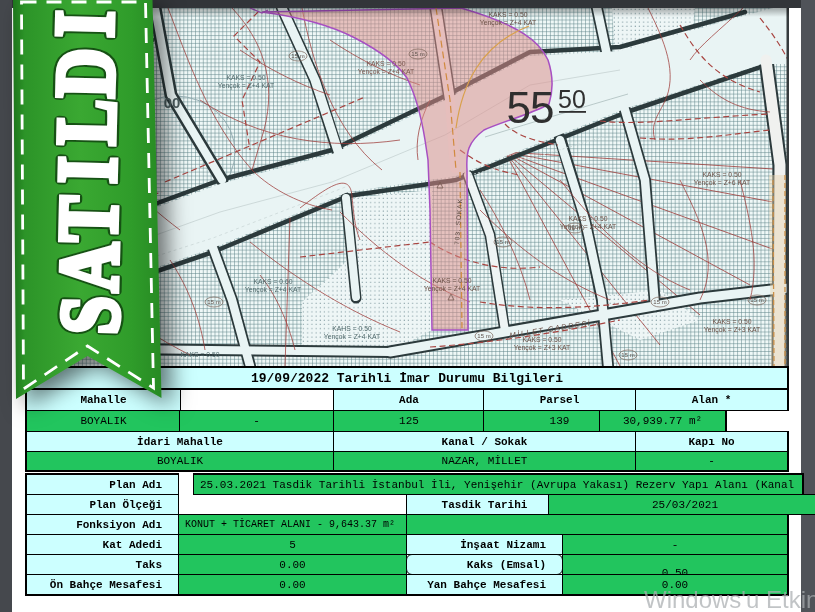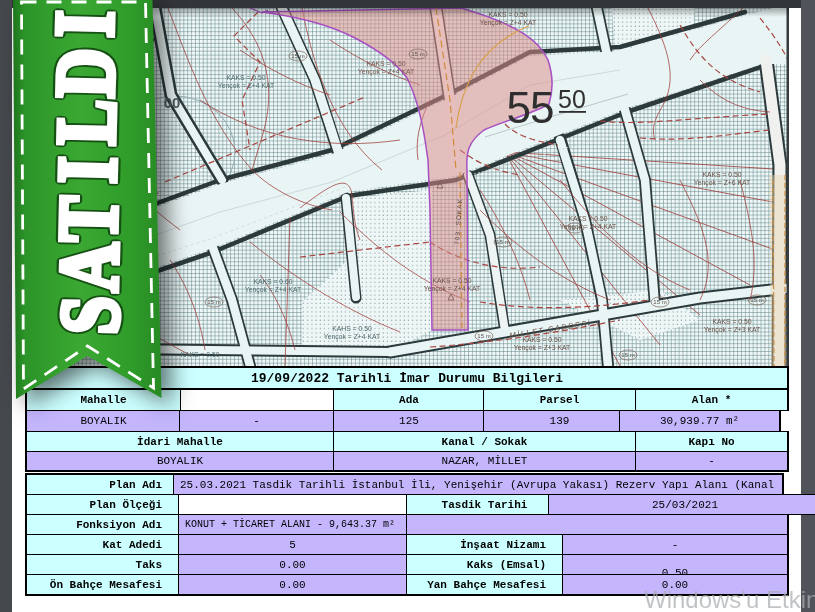--- a/index.html
+++ b/index.html
@@ -1,19 +1,19 @@
 <!DOCTYPE html>
 <html><head>
 <meta charset="utf-8">
 <style>
   html,body{margin:0;padding:0;}
   #root{position:relative;width:815px;height:612px;background:#46494e;overflow:hidden;font-family:"Liberation Sans",sans-serif;}
   .cell{position:absolute;box-sizing:border-box;font-family:"Liberation Mono",monospace;font-size:11px;color:#000;display:flex;align-items:center;justify-content:center;white-space:nowrap;border:1px solid #000;}
   .cy{background:#ccffff;font-weight:bold;}
-  .wh{background:#c4b5fd;}
+  .wh{background:#22c55e;}
   .lab{justify-content:flex-end;padding-right:16px;}
   .lft{justify-content:flex-start;padding-left:6px;}
 </style>
 </head>
 <body>
 <div id="root">
 
   <div style="position:absolute;left:0;top:0;width:815px;height:8px;background:#323539;"></div>
 
   <div style="position:absolute;left:12px;top:8px;width:790px;height:604px;background:#ffffff;"></div>
@@ -221,45 +221,45 @@
 
     <div class="cell cy" style="left:0;top:23px;width:156px;height:22px;border-left-width:2px;">Mahalle</div>
     <div class="cell cy" style="left:308px;top:23px;width:152px;height:22px;">Ada</div>
     <div class="cell cy" style="left:458px;top:23px;width:153px;height:22px;">Parsel</div>
     <div class="cell cy" style="left:610px;top:23px;width:154px;height:22px;border-right-width:2px;">Alan *</div>
 
     <div class="cell wh" style="left:0;top:44px;width:156px;height:22px;border-left-width:2px;">BOYALIK</div>
     <div class="cell wh" style="left:154px;top:44px;width:155px;height:22px;">-</div>
     <div class="cell wh" style="left:308px;top:44px;width:152px;height:22px;">125</div>
     <div class="cell wh" style="left:458px;top:44px;width:153px;height:22px;">139</div>
-    <div class="cell wh" style="left:594px;top:44px;width:162px;height:22px;border-right-width:2px;font-family:Liberation Mono, monospace;">30,939.77 m²</div>
+    <div class="cell wh" style="left:574px;top:44px;width:128px;height:22px;border-right-width:2px;font-family:Liberation Mono, monospace;">30,939.77 m²</div>
 
     <div class="cell cy" style="left:0;top:65px;width:309px;height:21px;border-left-width:2px;">İdari Mahalle</div>
     <div class="cell cy" style="left:308px;top:65px;width:303px;height:21px;">Kanal / Sokak</div>
     <div class="cell cy" style="left:610px;top:65px;width:154px;height:21px;border-right-width:2px;">Kapı No</div>
 
     <div class="cell wh" style="left:0;top:85px;width:309px;height:21px;border-left-width:2px;border-bottom-width:2px;">BOYALIK</div>
     <div class="cell wh" style="left:308px;top:85px;width:303px;height:21px;border-bottom-width:2px;">NAZAR, MİLLET</div>
     <div class="cell wh" style="left:610px;top:85px;width:154px;height:21px;border-right-width:2px;border-bottom-width:2px;">-</div>
 
     <div class="cell cy lab" style="left:0;top:107px;width:154px;height:22px;border-left-width:2px;border-top-width:2px;">Plan Adı</div>
-    <div class="cell wh lft" style="left:148px;top:107px;width:611px;height:22px;border-top-width:2px;border-right-width:2px;">25.03.2021 Tasdik Tarihli İstanbul İli, Yenişehir (Avrupa Yakası) Rezerv Yapı Alanı (Kanal</div>
+    <div class="cell wh lft" style="left:168px;top:107px;width:611px;height:22px;border-top-width:2px;border-right-width:2px;">25.03.2021 Tasdik Tarihli İstanbul İli, Yenişehir (Avrupa Yakası) Rezerv Yapı Alanı (Kanal</div>
     <div class="cell cy lab" style="left:0;top:128px;width:154px;height:21px;border-left-width:2px;">Plan Ölçeği</div>
     <div class="cell cy" style="left:381px;top:128px;width:157px;height:21px;">Tasdik Tarihi</div>
     <div class="cell wh" style="left:523px;top:128px;width:275px;height:21px;border-right-width:2px;">25/03/2021</div>
     <div class="cell cy lab" style="left:0;top:148px;width:154px;height:21px;border-left-width:2px;">Fonksiyon Adı</div>
     <div class="cell wh lft" style="left:153px;top:148px;width:229px;height:21px;font-size:10px;">KONUT + TİCARET ALANI - 9,643.37 m²</div>
     <div class="cell wh" style="left:381px;top:148px;width:383px;height:21px;border-right-width:2px;"></div>
     <div class="cell cy lab" style="left:0;top:168px;width:154px;height:21px;border-left-width:2px;">Kat Adedi</div>
     <div class="cell wh" style="left:153px;top:168px;width:229px;height:21px;">5</div>
     <div class="cell cy lab" style="left:381px;top:168px;width:157px;height:21px;">İnşaat Nizamı</div>
     <div class="cell wh" style="left:537px;top:168px;width:227px;height:21px;border-right-width:2px;">-</div>
     <div class="cell cy lab" style="left:0;top:188px;width:154px;height:21px;border-left-width:2px;">Taks</div>
     <div class="cell wh" style="left:153px;top:188px;width:229px;height:21px;">0.00</div>
-    <div class="cell cy lab" style="left:381px;top:188px;width:157px;height:21px;">Kaks (Emsal)</div>
+    <div class="cell cy lab" style="left:381px;top:188px;width:157px;height:21px;border-radius:6px;">Kaks (Emsal)</div>
     <div class="cell wh" style="left:537px;top:188px;width:227px;height:37px;border-right-width:2px;">0.50</div>
     <div class="cell cy lab" style="left:0;top:208px;width:154px;height:22px;border-left-width:2px;border-bottom-width:2px;">Ön Bahçe Mesafesi</div>
     <div class="cell wh" style="left:153px;top:208px;width:229px;height:22px;border-bottom-width:2px;">0.00</div>
     <div class="cell cy lab" style="left:381px;top:208px;width:157px;height:22px;border-bottom-width:2px;">Yan Bahçe Mesafesi</div>
     <div class="cell wh" style="left:537px;top:208px;width:227px;height:22px;border-right-width:2px;border-bottom-width:2px;">0.00</div>
   </div>
 
   <div style="position:absolute;left:644px;top:586px;font-size:24px;color:#aaaeb1;opacity:0.72;white-space:nowrap;">Windows'u Etkinleştir</div>
 
   <svg width="235" height="445" viewBox="0 0 235 445" style="position:absolute;left:0;top:0;filter:drop-shadow(10px 8px 11px rgba(0,0,0,0.55));">

